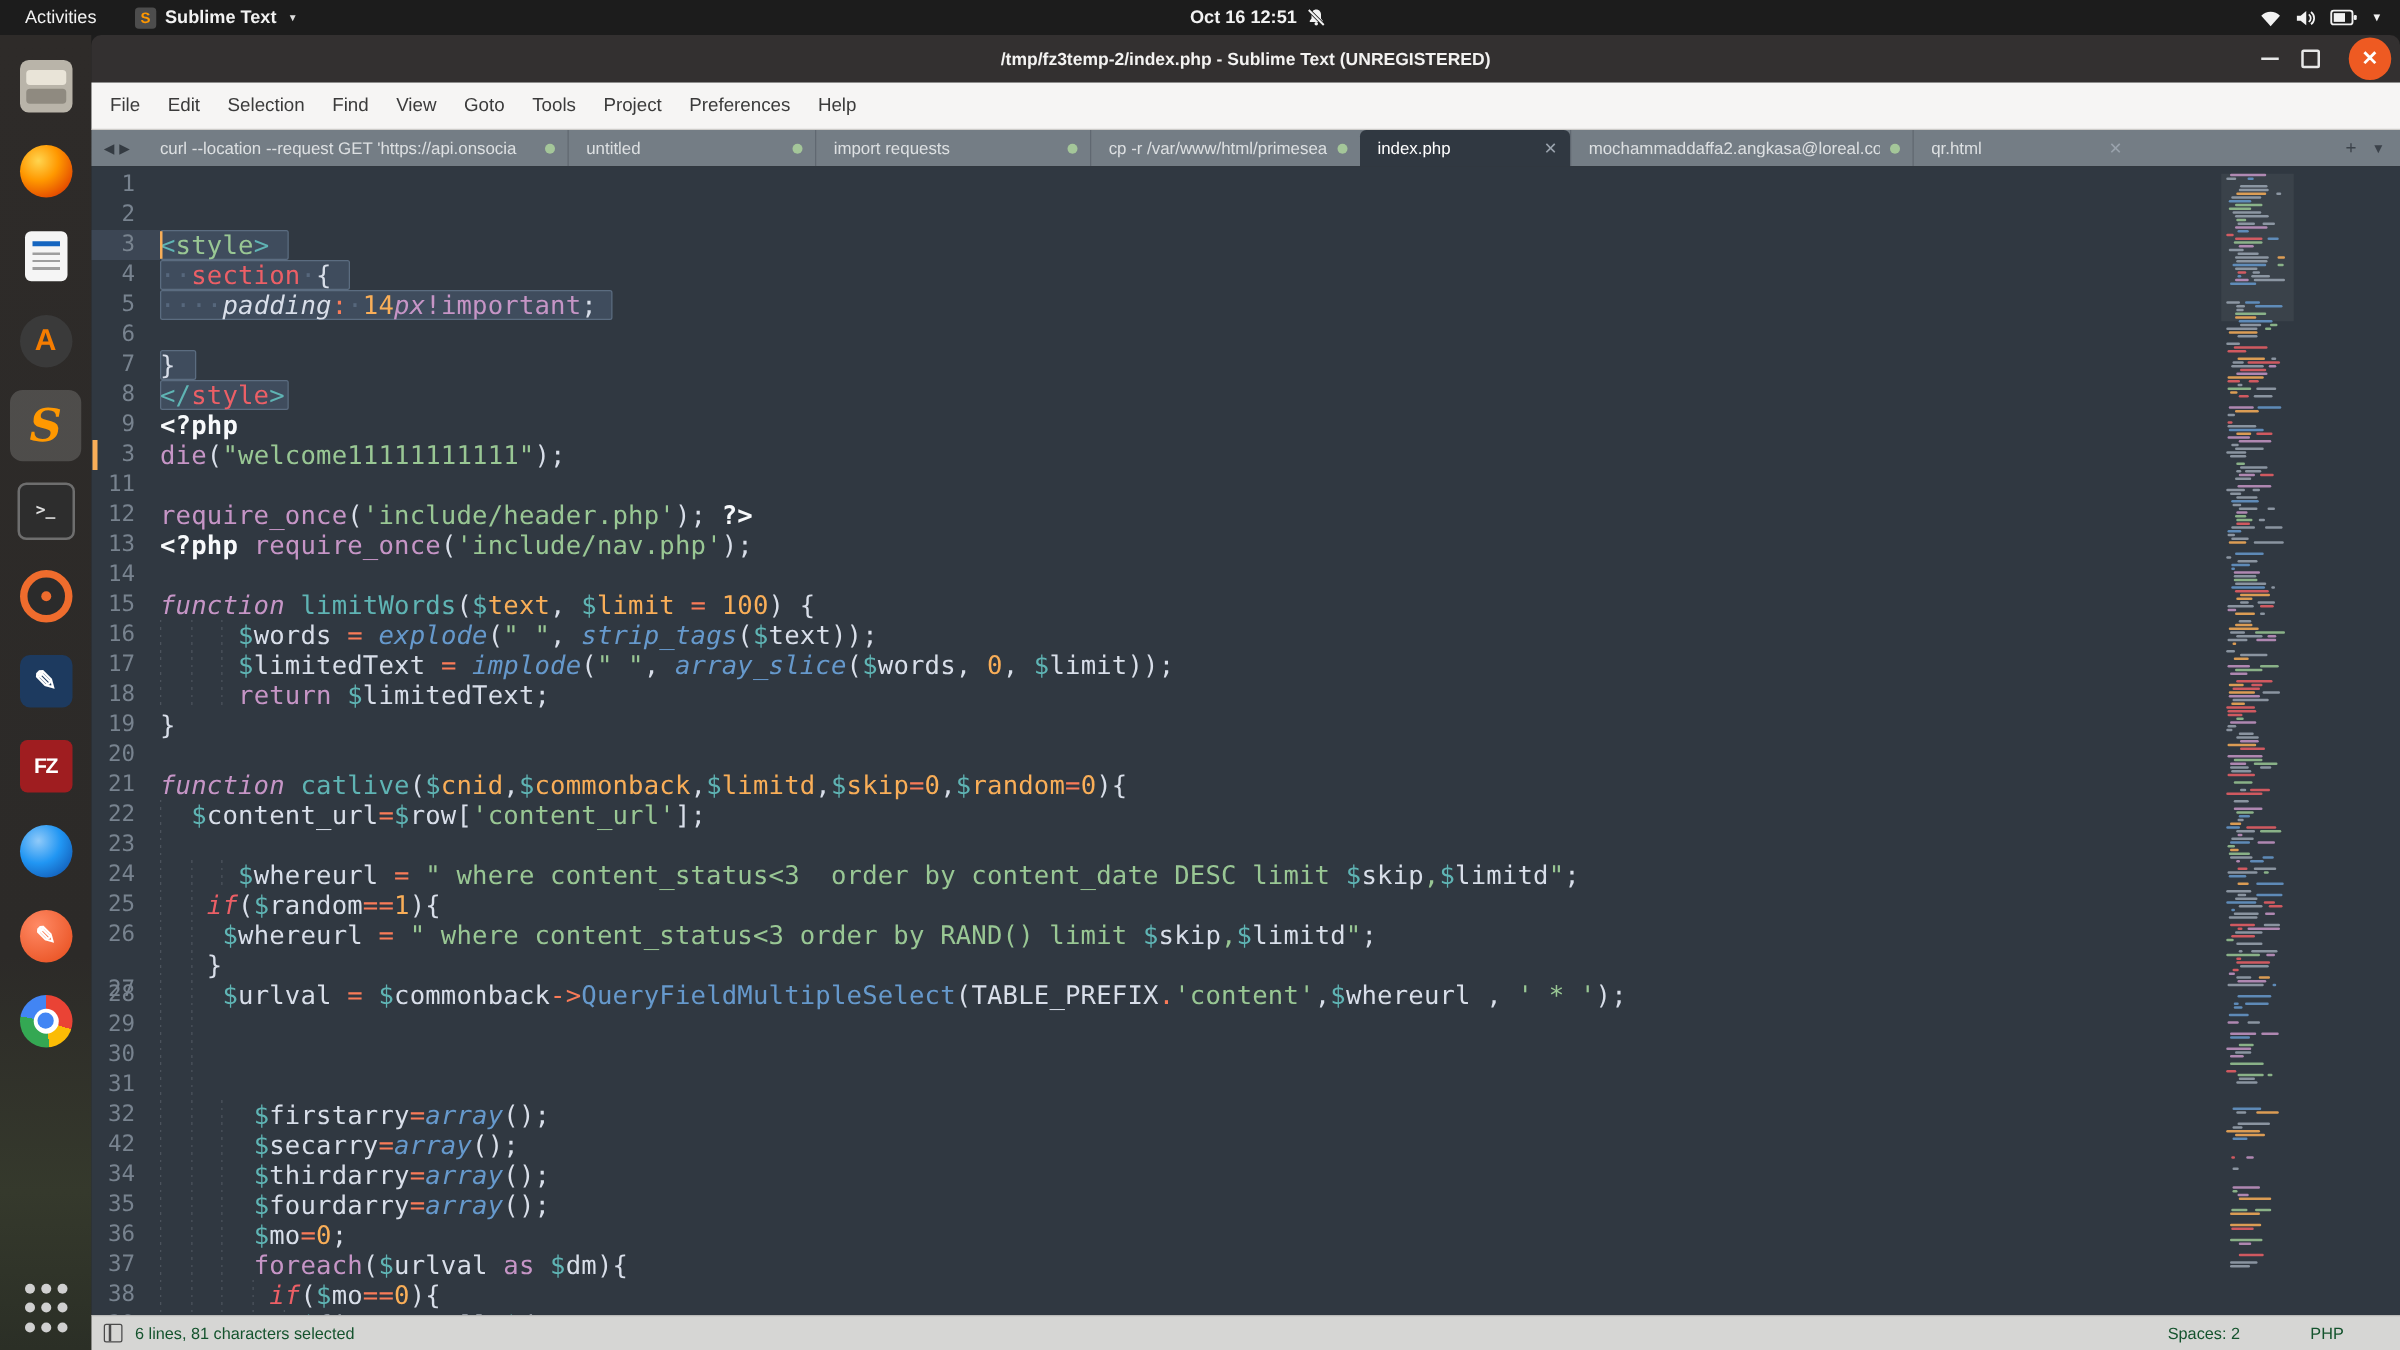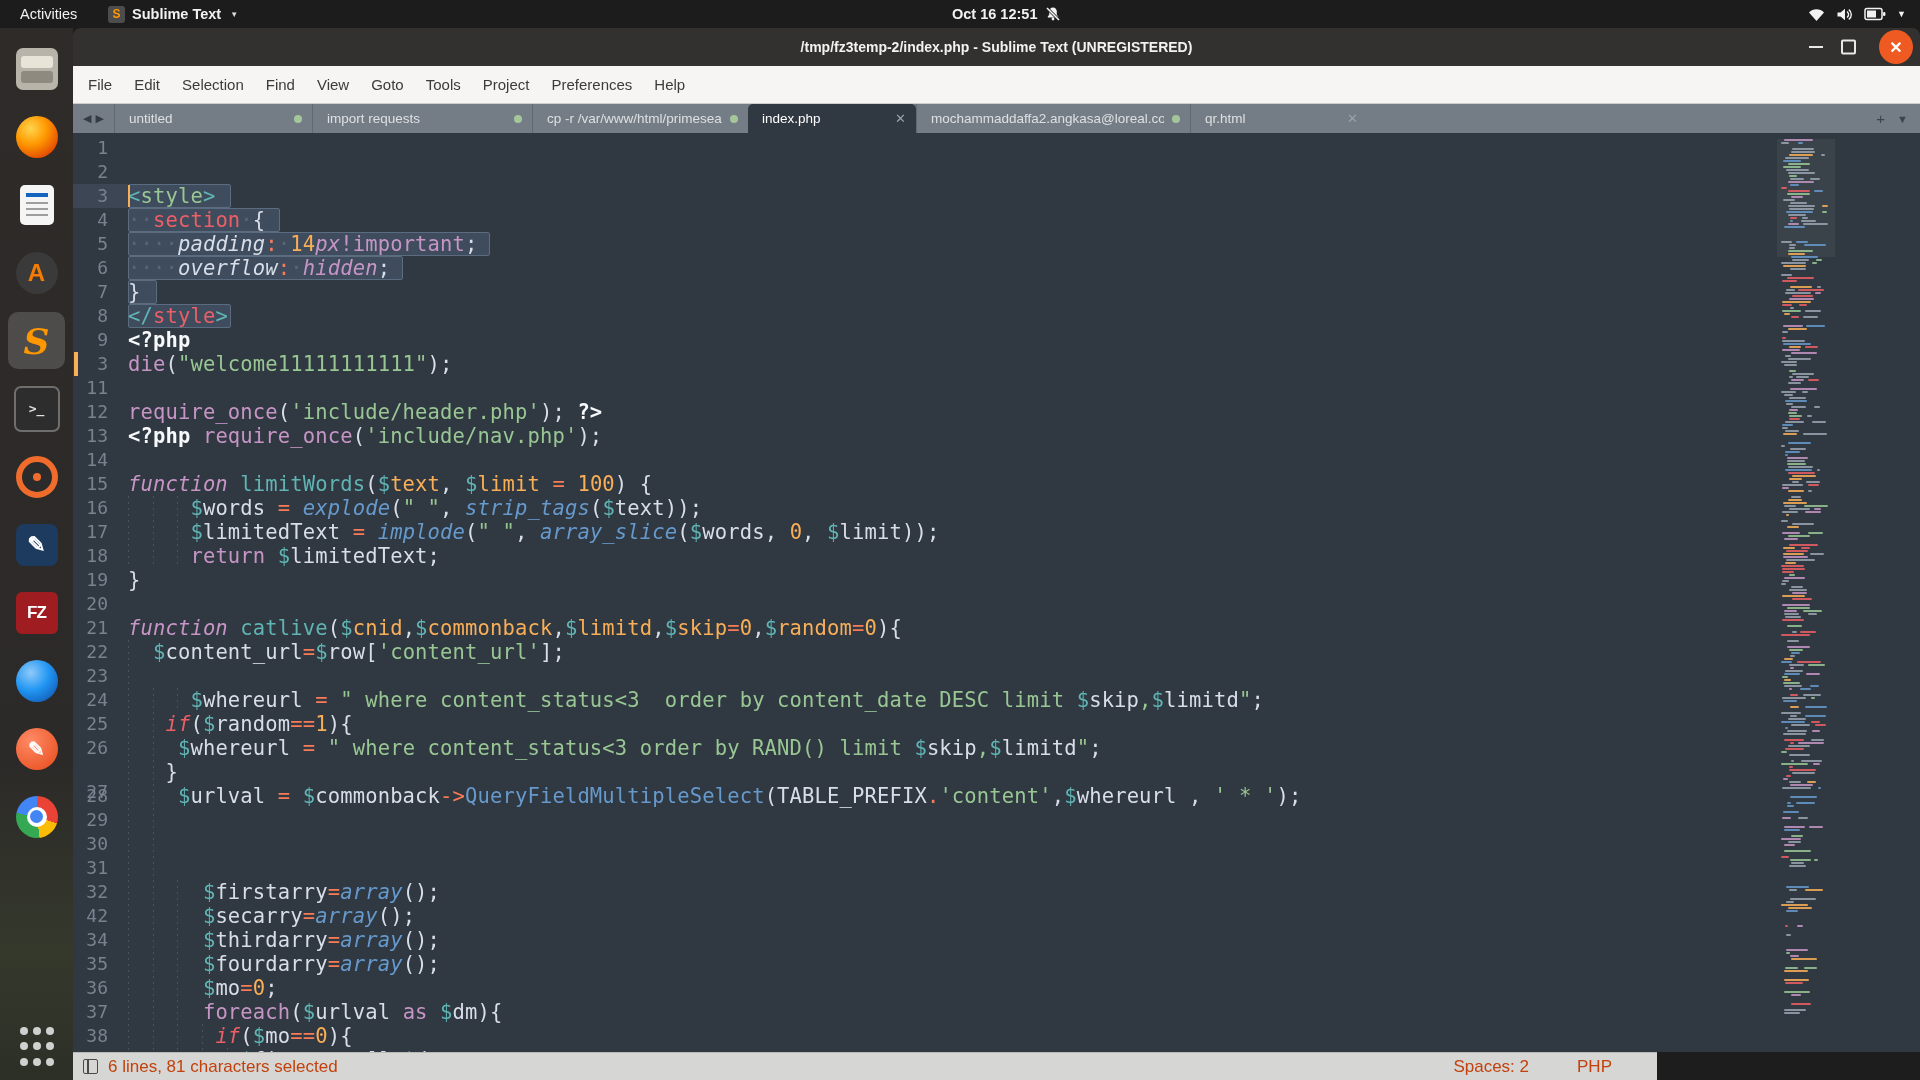--- a/index.html
+++ b/index.html
@@ -90,22 +90,22 @@
   .tk-green{color:#99c794}.tk-teal{color:#5fb4b4}
   .tk-blue{color:#6699cc}.tk-bluei{color:#6699cc;font-style:italic}
   .tk-purple{color:#c695c6}.tk-purplei{color:#c695c6;font-style:italic}
   .tk-orange{color:#f9ae58}.tk-op{color:#f97b58}
   .tk-bold{color:#f7f9fb;font-weight:bold}.tk-dots{color:#56677c}
   
   #minimap{position:absolute;left:1708px;top:6px;width:50px;height:890px;}
   #minimap .mrow{position:absolute;height:2px;border-radius:1px;opacity:.85;}
   #mviewport{position:absolute;left:-4px;top:0;width:58px;height:118px;background:rgba(255,255,255,.05);}
   
-  #statusbar{position:absolute;left:73px;top:1052px;width:1584px;height:28px;background:#d6d6d4;
-     border-top:1px solid #b9b9b7;box-sizing:border-box;color:#c2410c;font-size:17px;display:flex;align-items:center;}
+  #statusbar{position:absolute;left:73px;top:1052px;width:1847px;height:28px;background:#d6d6d4;
+     border-top:1px solid #b9b9b7;box-sizing:border-box;color:#14532d;font-size:13px;display:flex;align-items:center;}
   #sb-icon{width:13px;height:13px;border:1.5px solid #4a4a4a;border-radius:2px;margin:0 10px 0 10px;position:relative;}
   #sb-icon:before{content:"";position:absolute;left:3px;top:0;bottom:0;width:1.5px;background:#4a4a4a;}
   #sb-spaces{position:absolute;right:128px;}
   #sb-syntax{position:absolute;right:45px;}
   
   .tsvg{display:block;}
 </style>
 </head>
 <body>
 
@@ -214,20 +214,24 @@
     <div class="menu-item">Preferences</div>
     <div class="menu-item">Help</div>
   </div>
 
 <div id="tabbar">
   <div id="tab-arrows">
     <span>◀</span>
     <span>▶</span>
   </div>
 
+  <div class="tab w0">
+      <span class="lbl">curl --location --request GET 'https://api.onsocia</span>
+      <span class="dot"></span>
+    </div>
     <div class="tab w1">
       <span class="lbl">untitled</span>
       <span class="dot"></span>
     </div>
     <div class="tab w2">
       <span class="lbl">import requests</span>
       <span class="dot"></span>
     </div>
     <div class="tab w3">
       <span class="lbl">cp -r /var/www/html/primesearchs/ /var/www/html/li</span>
@@ -294,21 +298,20 @@
       <div class="ln" style="top: 867px;">37</div>
       <div class="ln" style="top: 891px;">38</div>
       <div class="ln" style="top: 915px;">39</div>
     </div>
   <div id="code">
       <div class="row" style="top: 3px;"><span class="txt"></span></div>
       <div class="row" style="top: 27px;"><span class="txt"></span></div>
       <div class="row" style="top: 51px;"><div class="selbox" style="left: 0px; width: 102.72px;"></div><span class="txt"><span class="tk-teal">&lt;</span><span class="tk-green">style</span><span class="tk-teal">&gt;</span></span><div class="caret" style="left: 0px;"></div></div>
       <div class="row" style="top: 75px;"><div class="selbox" style="left: 0px; width: 152.08px;"></div><span class="txt"><span class="tk-dots">··</span><span class="tk-red">section</span><span class="tk-dots">·</span><span class="tk-fg">{</span></span></div>
       <div class="row" style="top: 99px;"><div class="selbox" style="left: 0px; width: 361.86px;"></div><span class="txt"><span class="tk-dots">····</span><span class="tk-fgi">padding</span><span class="tk-op">:</span><span class="tk-dots">·</span><span class="tk-orange">14</span><span class="tk-purplei">px</span><span class="tk-purple">!important</span><span class="tk-fg">;</span></span></div>
-      <div class="row" style="top: 123px;"><div class="selbox" style="left: 0px; width: 275.48px;"></div><span class="txt"><span class="tk-dots">····</span><span class="tk-fgi">overflow</span><span class="tk-op">:</span><span class="tk-dots">·</span><span class="tk-purplei">hidden</span><span class="tk-fg">;</span></span></div>
       <div class="row" style="top: 147px;"><div class="selbox" style="left: 0px; width: 28.68px;"></div><span class="txt"><span class="tk-fg">}</span></span></div>
       <div class="row" style="top: 171px;"><div class="selbox" style="left: 0px; width: 102.72px;"></div><span class="txt"><span class="tk-teal">&lt;/</span><span class="tk-red">style</span><span class="tk-teal">&gt;</span></span></div>
       <div class="row" style="top: 195px;"><span class="txt"><span class="tk-bold">&lt;?php</span></span></div>
       <div class="row" style="top: 219px;"><span class="txt"><span class="tk-purple">die</span><span class="tk-fg">(</span><span class="tk-green">"welcome11111111111"</span><span class="tk-fg">);</span></span></div>
       <div class="row" style="top: 243px;"><span class="txt"></span></div>
       <div class="row" style="top: 267px;"><span class="txt"><span class="tk-purple">require_once</span><span class="tk-fg">(</span><span class="tk-green">'include/header.php'</span><span class="tk-fg">); </span><span class="tk-bold">?&gt;</span></span></div>
       <div class="row" style="top: 291px;"><span class="txt"><span class="tk-bold">&lt;?php </span><span class="tk-purple">require_once</span><span class="tk-fg">(</span><span class="tk-green">'include/nav.php'</span><span class="tk-fg">);</span></span></div>
       <div class="row" style="top: 315px;"><span class="txt"></span></div>
       <div class="row" style="top: 339px;"><span class="txt"><span class="tk-purplei">function</span><span class="tk-fg"> </span><span class="tk-teal">limitWords</span><span class="tk-fg">(</span><span class="tk-teal">$</span><span class="tk-orange">text</span><span class="tk-fg">, </span><span class="tk-teal">$</span><span class="tk-orange">limit</span><span class="tk-fg"> </span><span class="tk-op">=</span><span class="tk-fg"> </span><span class="tk-orange">100</span><span class="tk-fg">) {</span></span></div>
       <div class="row" style="top: 363px;"><div class="guide" style="left: 0px;"></div><div class="guide" style="left: 24.68px;"></div><div class="guide" style="left: 49.36px;"></div><span class="txt"><span class="tk-fg">     </span><span class="tk-teal">$</span><span class="tk-fg">words </span><span class="tk-op">=</span><span class="tk-fg"> </span><span class="tk-bluei">explode</span><span class="tk-fg">(</span><span class="tk-green">" "</span><span class="tk-fg">, </span><span class="tk-bluei">strip_tags</span><span class="tk-fg">(</span><span class="tk-teal">$</span><span class="tk-fg">text</span><span class="tk-fg">));</span></span></div>

